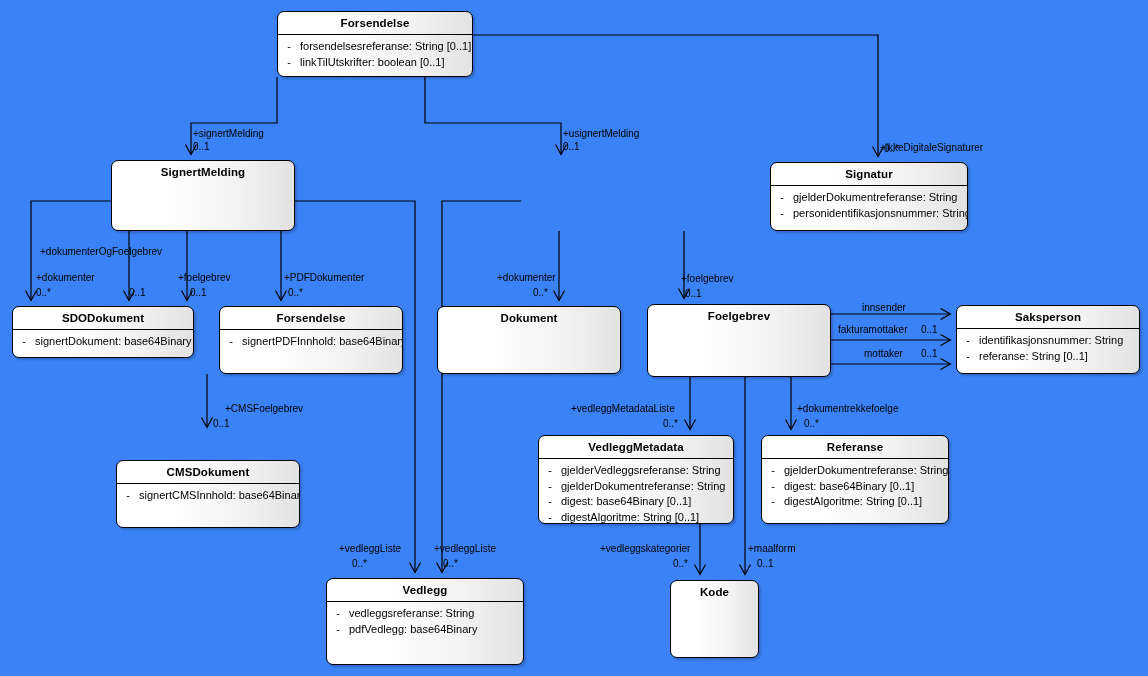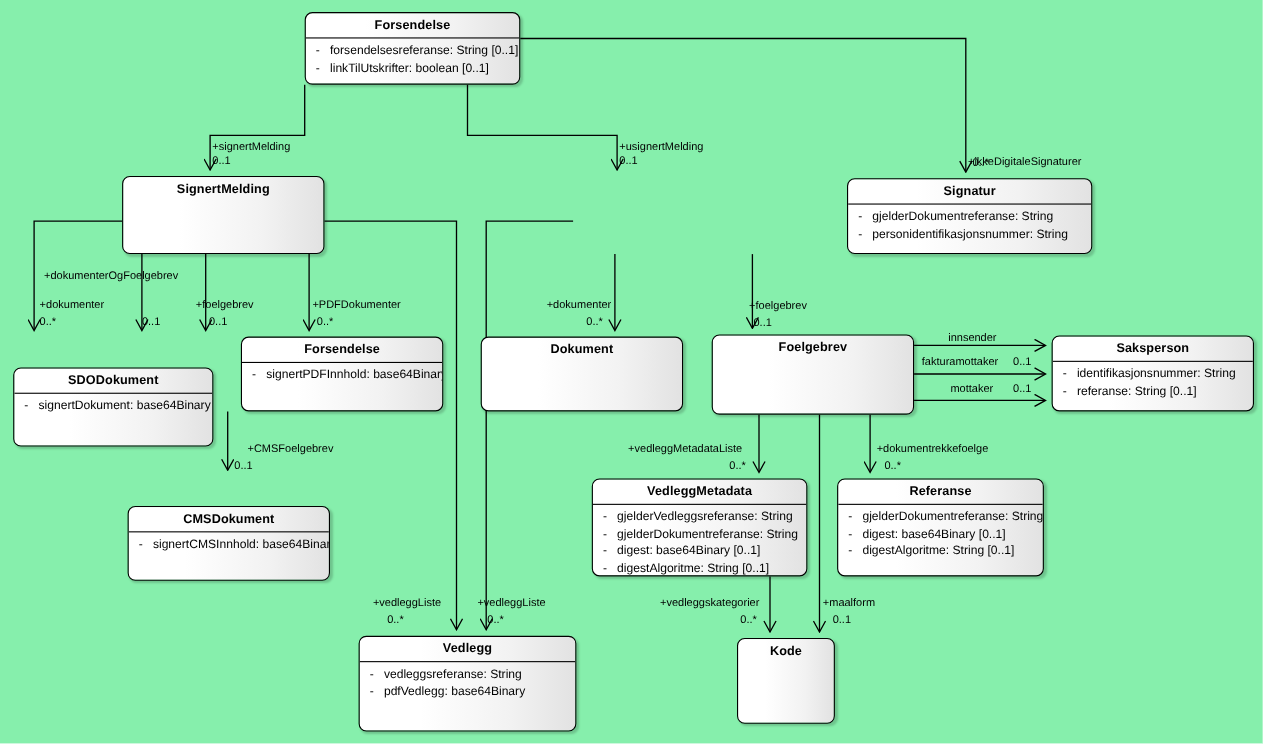--- a/index.html
+++ b/index.html
@@ -5,21 +5,21 @@
 <style>
   html, body {
     margin: 0;
     padding: 0;
     background: #ffffff;
   }
   #diagram {
     position: relative;
     width: 1148px;
     height: 676px;
-    background: #86efac;
+    background: #3b82f6;
     font-family: "Liberation Sans", sans-serif;
     overflow: hidden;
   }
   #edges {
     position: absolute;
     left: 0;
     top: 0;
     width: 1148px;
     height: 676px;
     pointer-events: none;
@@ -136,36 +136,36 @@
         <span class="uml-attr-text">linkTilUtskrifter: boolean [0..1]</span>
       </div>
     </div>
   </div>
 
   <div class="uml-class" style="left:111px; top:160px; width:184px; height:71px;">
     <div class="uml-title">SignertMelding</div>
   </div>
 
 
-  <div class="uml-class" style="left:770px; top:162px; width:223px; height:69px;">
+  <div class="uml-class" style="left:770px; top:162px; width:198px; height:69px;">
     <div class="uml-title">Signatur</div>
     <div class="uml-divider"></div>
     <div class="uml-attrs">
       <div class="uml-attr">
         <span class="uml-vis">-</span>
         <span class="uml-attr-text">gjelderDokumentreferanse: String</span>
       </div>
       <div class="uml-attr">
         <span class="uml-vis">-</span>
         <span class="uml-attr-text">personidentifikasjonsnummer: String</span>
       </div>
     </div>
   </div>
 
-  <div class="uml-class" style="left:12px; top:306px; width:182px; height:72px;margin-top:28px;">
+  <div class="uml-class" style="left:12px; top:306px; width:182px; height:52px;">
     <div class="uml-title">SDODokument</div>
     <div class="uml-divider"></div>
     <div class="uml-attrs">
       <div class="uml-attr">
         <span class="uml-vis">-</span>
         <span class="uml-attr-text">signertDokument: base64Binary</span>
       </div>
     </div>
   </div>
 

